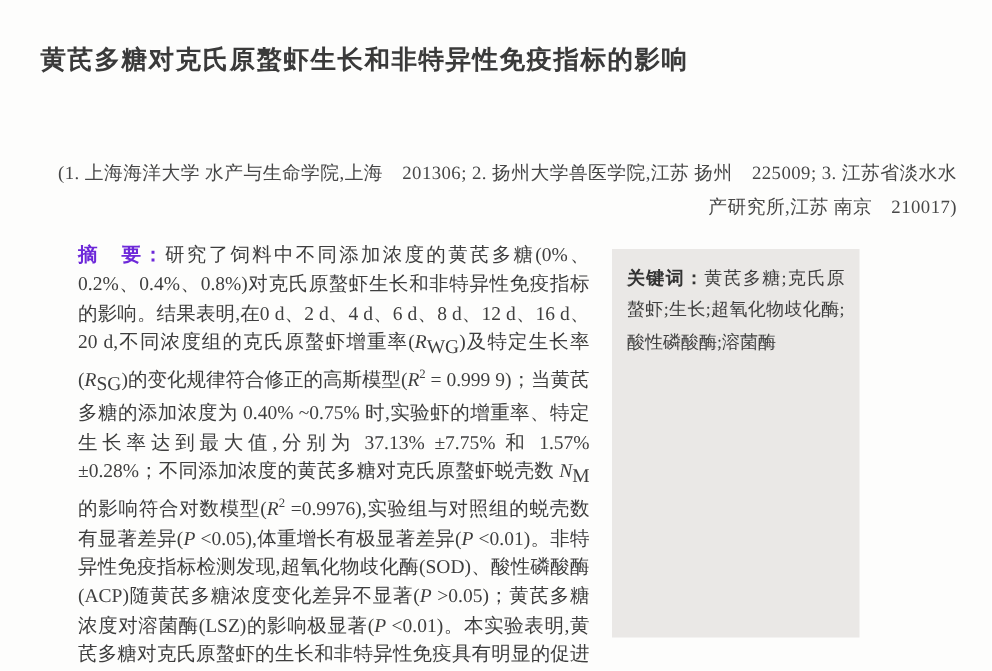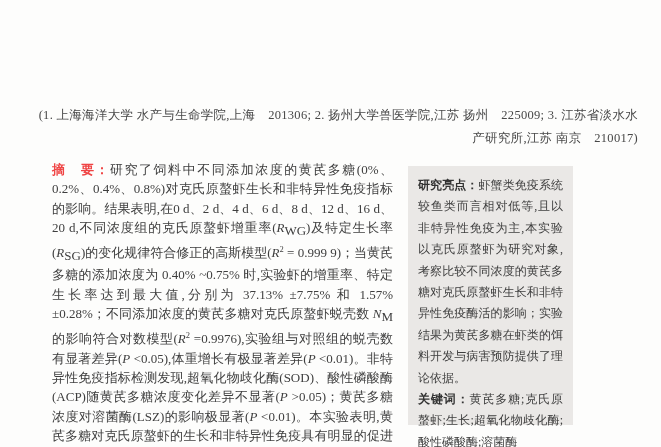--- a/index.html
+++ b/index.html
@@ -26,21 +26,21 @@
     position:absolute; left:30px; top:104px; width:608px;
     font-size:12.5px; line-height:23px; color:#474747; letter-spacing:0.3px;text-align:right;
   }
 
   .abstract {
     position:absolute; left:52px; top:160px; width:341px;
     font-size:13px; line-height:19.3px; text-align:justify; color:#3e3e3e;
   }
   .abstract .lbl {
     font-family:Liberation Serif, serif;
-    font-weight:bold; color:#ef4444;
+    font-weight:bold; color:#6d28d9;
   }
   .abstract i   { font-style:italic; font-family:"Liberation Serif","DejaVu Serif",serif; }
   .abstract sub { font-size:13px; vertical-align:-3px; }
   .abstract sup { font-size:8.5px; vertical-align:5px; }
 
   .hl-box {
     position:absolute; left:408px; top:166px; width:145px; height:239px;
     padding:9px 10px 11px 10px;
     background:#eae8e6;
     font-size:12px; line-height:21.4px; text-align:justify; color:#3e3e3e;
@@ -49,27 +49,27 @@
   .hl-box .lbl {
     font-family:"Liberation Sans","DejaVu Sans",sans-serif;
     font-weight:bold; color:#333;
   }
 </style>
 </head>
 <body>
 
 <div class="page">
 
+  <h1 class="title">黄芪多糖对克氏原螯虾生长和非特异性免疫指标的影响</h1>
 
 
   <div class="affiliation">(1. 上海海洋大学 水产与生命学院,上海　201306; 2. 扬州大学兽医学院,江苏 扬州　225009; 3. 江苏省淡水水产研究所,江苏 南京　210017)</div>
 
   <div class="abstract">
     <span class="lbl">摘　要：</span><span><span>研究了饲料中不同添加浓度的黄芪多糖(0%、0.2%、0.4%、0.8%)对克氏原螯虾生长和非特异性免疫指标的影响。结果表明,在0 d、2 d、4 d、6 d、8 d、12 d、16 d、20 d,不同浓度组的克氏原螯虾增重率(</span><i>R</i><sub>WG</sub><span>)及特定生长率(</span><i>R</i><sub>SG</sub><span>)的变化规律符合修正的高斯模型(</span><i>R</i><sup>2</sup><span> = 0.999 9)；当黄芪多糖的添加浓度为 0.40% ~0.75% 时,实验虾的增重率、特定生长率达到最大值,分别为 37.13% ±7.75% 和 1.57% ±0.28%；不同添加浓度的黄芪多糖对克氏原螯虾蜕壳数 </span><i>N</i><sub>M</sub><span> 的影响符合对数模型(</span><i>R</i><sup>2</sup><span> =0.9976),实验组与对照组的蜕壳数有显著差异(</span><i>P</i><span> &lt;0.05),体重增长有极显著差异(</span><i>P</i><span> &lt;0.01)。非特异性免疫指标检测发现,超氧化物歧化酶(SOD)、酸性磷酸酶(ACP)随黄芪多糖浓度变化差异不显著(</span><i>P</i><span> &gt;0.05)；黄芪多糖浓度对溶菌酶(LSZ)的影响极显著(</span><i>P</i><span> &lt;0.01)。本实验表明,黄芪多糖对克氏原螯虾的生长和非特异性免疫具有明显的促进作用,建议黄芪多糖在饲料中的最适添加浓度为 0.40% ~0.80 %。</span></span>
   </div>
 
   <div class="hl-box">
-    <p><span class="lbl">研究亮点：</span><span>虾蟹类免疫系统较鱼类而言相对低等,且以非特异性免疫为主,本实验以克氏原螯虾为研究对象,考察比较不同浓度的黄芪多糖对克氏原螯虾生长和非特异性免疫酶活的影响；实验结果为黄芪多糖在虾类的饵料开发与病害预防提供了理论依据。</span></p>
     <p><span class="lbl">关键词：</span><span>黄芪多糖;克氏原螯虾;生长;超氧化物歧化酶;酸性磷酸酶;溶菌酶</span></p>
 
   </div>
 
 </div>
 
 </body></html>

